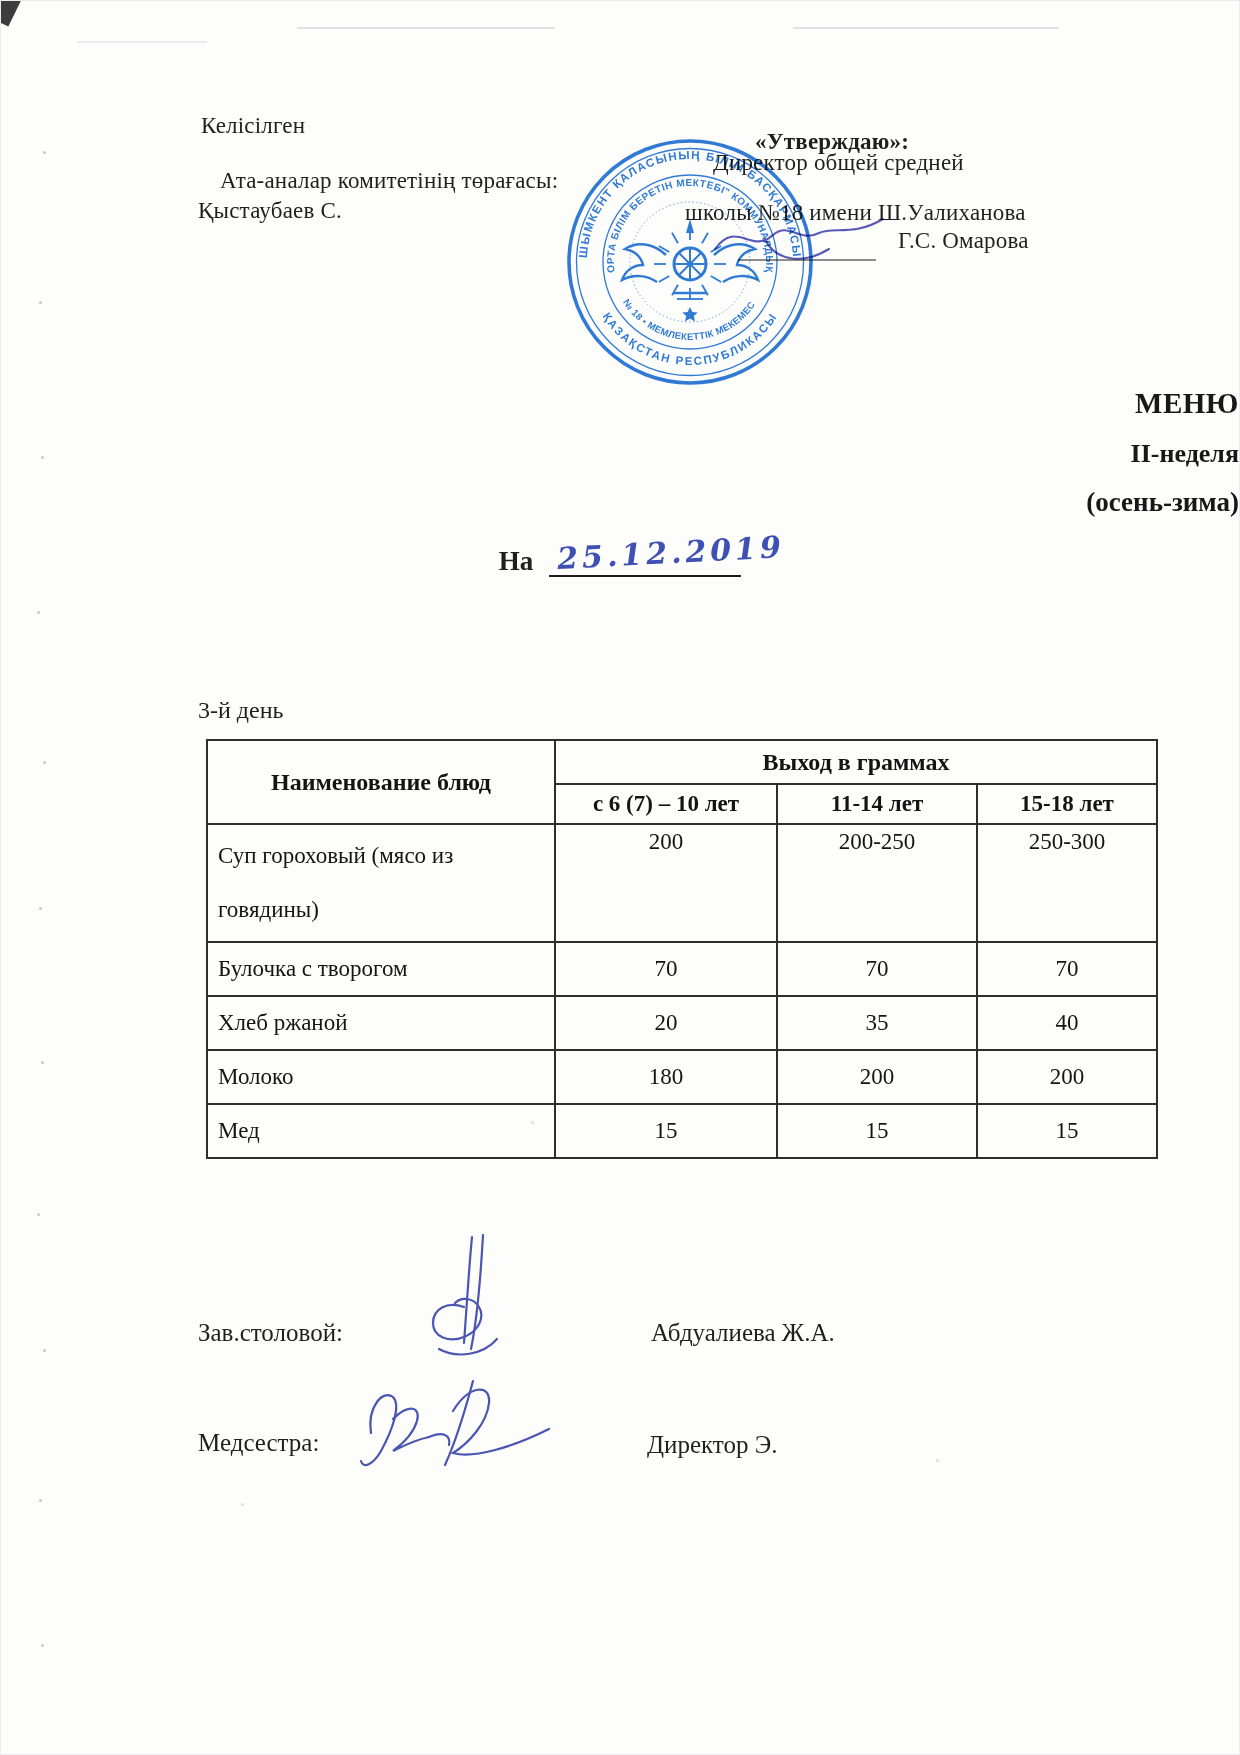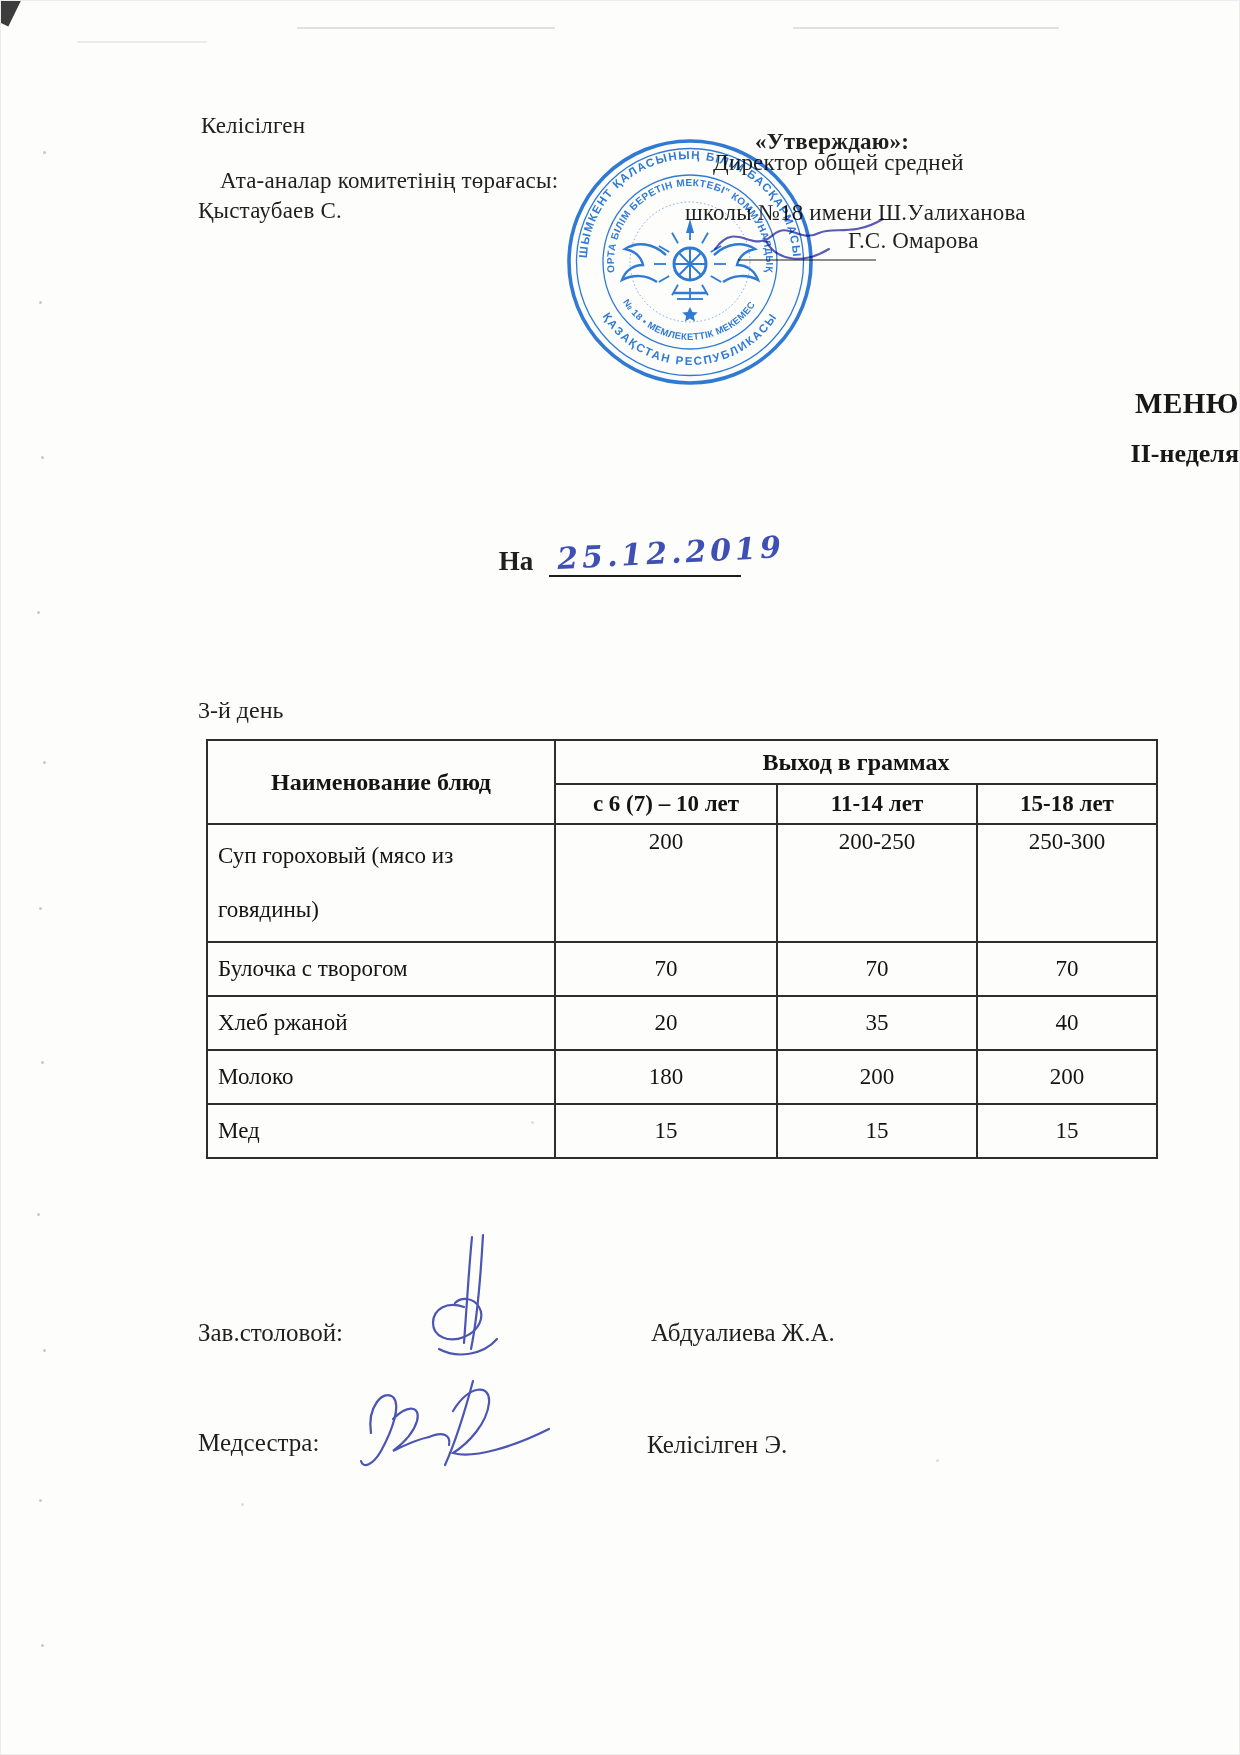--- a/index.html
+++ b/index.html
@@ -55,21 +55,21 @@
   <div class="speck" style="left:935px;top:1458px;opacity:.6"></div>
   <div class="speck" style="left:240px;top:1502px;opacity:.6"></div>
 
   <div class="abs t22" style="left:200px;top:112px">Келісілген</div>
   <div class="abs t22" style="left:219px;top:167px">Ата-аналар комитетінің төрағасы:</div>
   <div class="abs t22" style="left:197px;top:197px">Қыстаубаев С.</div>
 
   <div class="abs t22 bold" style="left:754px;top:128px;font-size:23px">«Утверждаю»:</div>
   <div class="abs t22" style="left:712px;top:149px">Директор общей средней</div>
   <div class="abs t22" style="left:684px;top:199px">школы  №18 имени Ш.Уалиханова</div>
-  <div class="abs t22" style="left:847px;top:227px">Г.С. Омарова</div>
+  <div class="abs t22" style="left:897px;top:227px">Г.С. Омарова</div>
   <div class="u-line" style="left:737px;top:258px;width:138px"></div>
   <svg class="sig-svg" style="left:706px;top:206px" width="190" height="60" viewBox="0 0 190 60">
     <g fill="none" stroke="#5a5ab8" stroke-width="2.1" stroke-linecap="round">
       <path d="M8,42 C30,12 44,48 66,28 C82,14 92,36 112,26 C126,19 146,30 176,12"></path>
       <path d="M58,32 C68,54 96,58 122,42"></path>
     </g>
   </svg>
 
   <svg class="stamp" viewBox="0 0 258 258" xmlns="http://www.w3.org/2000/svg" xmlns:xlink="http://www.w3.org/1999/xlink">
     <defs>
@@ -111,20 +111,21 @@
       <path d="M153,122 C166,110 182,108 194,116 C184,118 178,124 176,132 C186,132 194,138 197,147 C186,141 172,142 162,149" stroke-width="2.4"></path>
       <path d="M129,86 l-4,14 h8 z" fill="#1e70d4" stroke="none"></path>
       <path d="M112,160 h34" stroke-width="2.6"></path>
       <path d="M116,166 h26" stroke-width="1.8"></path>
       <path d="M129,174 l2.4,5 5.4,.5 -4,3.6 1.2,5.3 -5,-2.8 -5,2.8 1.2,-5.3 -4,-3.6 5.4,-.5 z" fill="#1e70d4" stroke="none"></path>
     </g>
   </svg>
 
   <div class="cline" style="top:386px;font-size:29px;letter-spacing:.5px">МЕНЮ</div>
   <div class="cline" style="top:438px;font-size:26px">II-неделя</div>
+  <div class="cline" style="top:486px;font-size:27px">(осень-зима)</div>
   <div class="date-row">
     <span class="date-label">На</span><span class="date-line"><span class="ink">25.12.2019</span></span>
   </div>
 
   <div class="abs" style="left:197px;top:696px;font-size:24px">3-й день</div>
 
   <table class="menu">
     <colgroup>
         <col style="width:348px">
         <col style="width:222px">
@@ -188,15 +189,15 @@
   <div class="abs sig-label" style="left:197px;top:1428px">Медсестра:</div>
   <svg class="sig-svg" style="left:352px;top:1366px" width="240" height="112" viewBox="0 0 240 112">
     <g fill="none" stroke="#4b55b4" stroke-width="2.2" stroke-linecap="round">
       <path d="M18,66 C14,40 30,22 40,30 C48,38 40,62 28,84 C20,98 10,102 8,94"></path>
       <path d="M40,52 C56,36 68,40 64,54 C60,68 48,78 40,84 C52,78 66,72 76,70"></path>
       <path d="M76,70 C90,64 98,68 96,78"></path>
       <path d="M120,14 C112,44 102,76 92,98"></path>
       <path d="M100,44 C116,18 138,16 136,36 C134,56 116,76 100,86 C120,92 160,80 196,62"></path>
     </g>
   </svg>
-  <div class="abs sig-name" style="left:646px;top:1430px">Келісілген Э.</div>
+  <div class="abs sig-name" style="left:646px;top:1430px">Директор Э.</div>
 
 </div>
 
 </body></html>

